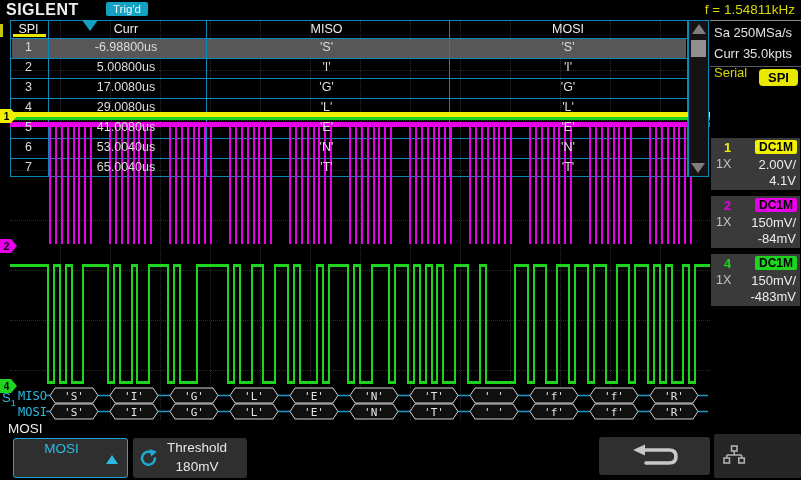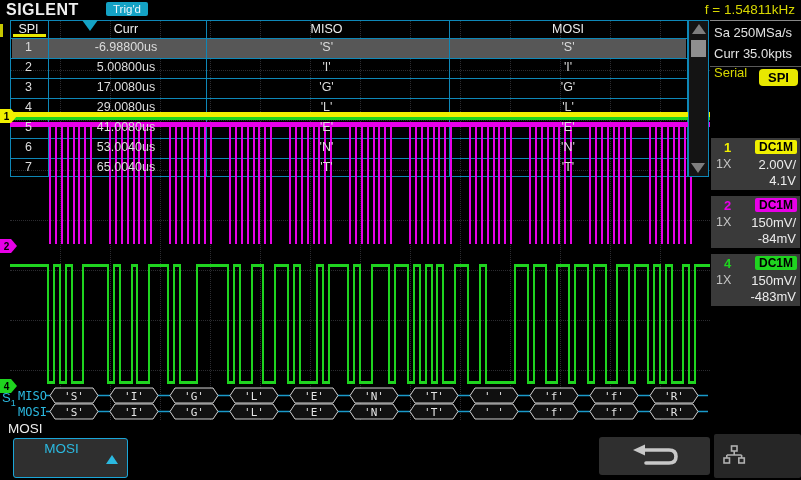--- a/index.html
+++ b/index.html
@@ -527,20 +527,28 @@
   </div>
 
   <div id="menu">
     <div class="menu-label">MOSI</div>
 
     <div class="mbtn" id="btn-source">
       <div class="src-line">MOSI</div>
       <div class="uparrow"></div>
     </div>
 
+    <div class="mbtn" id="btn-threshold">
+      <svg class="knob-ico" width="20" height="20" viewBox="0 0 20 20">
+        <path d="M15 5.5 A6.5 6.5 0 1 0 17 10.5" fill="none" stroke="#1fa8d0" stroke-width="2.6" stroke-linecap="round"></path>
+        <polygon points="11.5,1 19,3.5 13,8.5" fill="#1fa8d0"></polygon>
+      </svg>
+      <div class="thr-line">Threshold</div>
+      <div class="thr-line">180mV</div>
+    </div>
 
     <div class="mbtn" id="btn-return">
       <svg width="56" height="28" viewBox="0 0 56 28">
         <path d="M17 8 H42 Q49 8 49 14.5 Q49 21 42 21 H19" fill="none" stroke="#c8c8c8" stroke-width="3.6" stroke-linecap="round"></path>
         <polygon points="18,2.5 18,13.5 6,8" fill="#c8c8c8"></polygon>
       </svg>
     </div>
 
     <div class="mbtn" id="btn-bus">
       <svg width="24" height="24" viewBox="0 0 24 24" fill="none" stroke="#b0b0b0" stroke-width="1.6">

